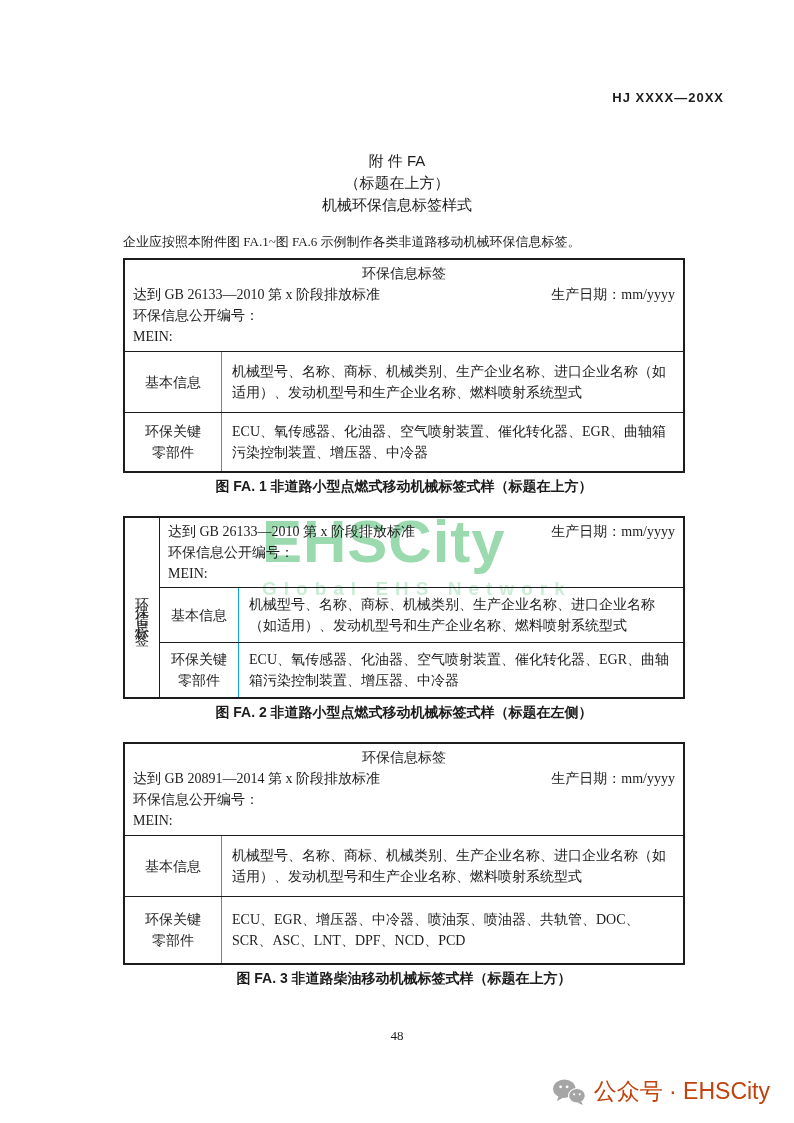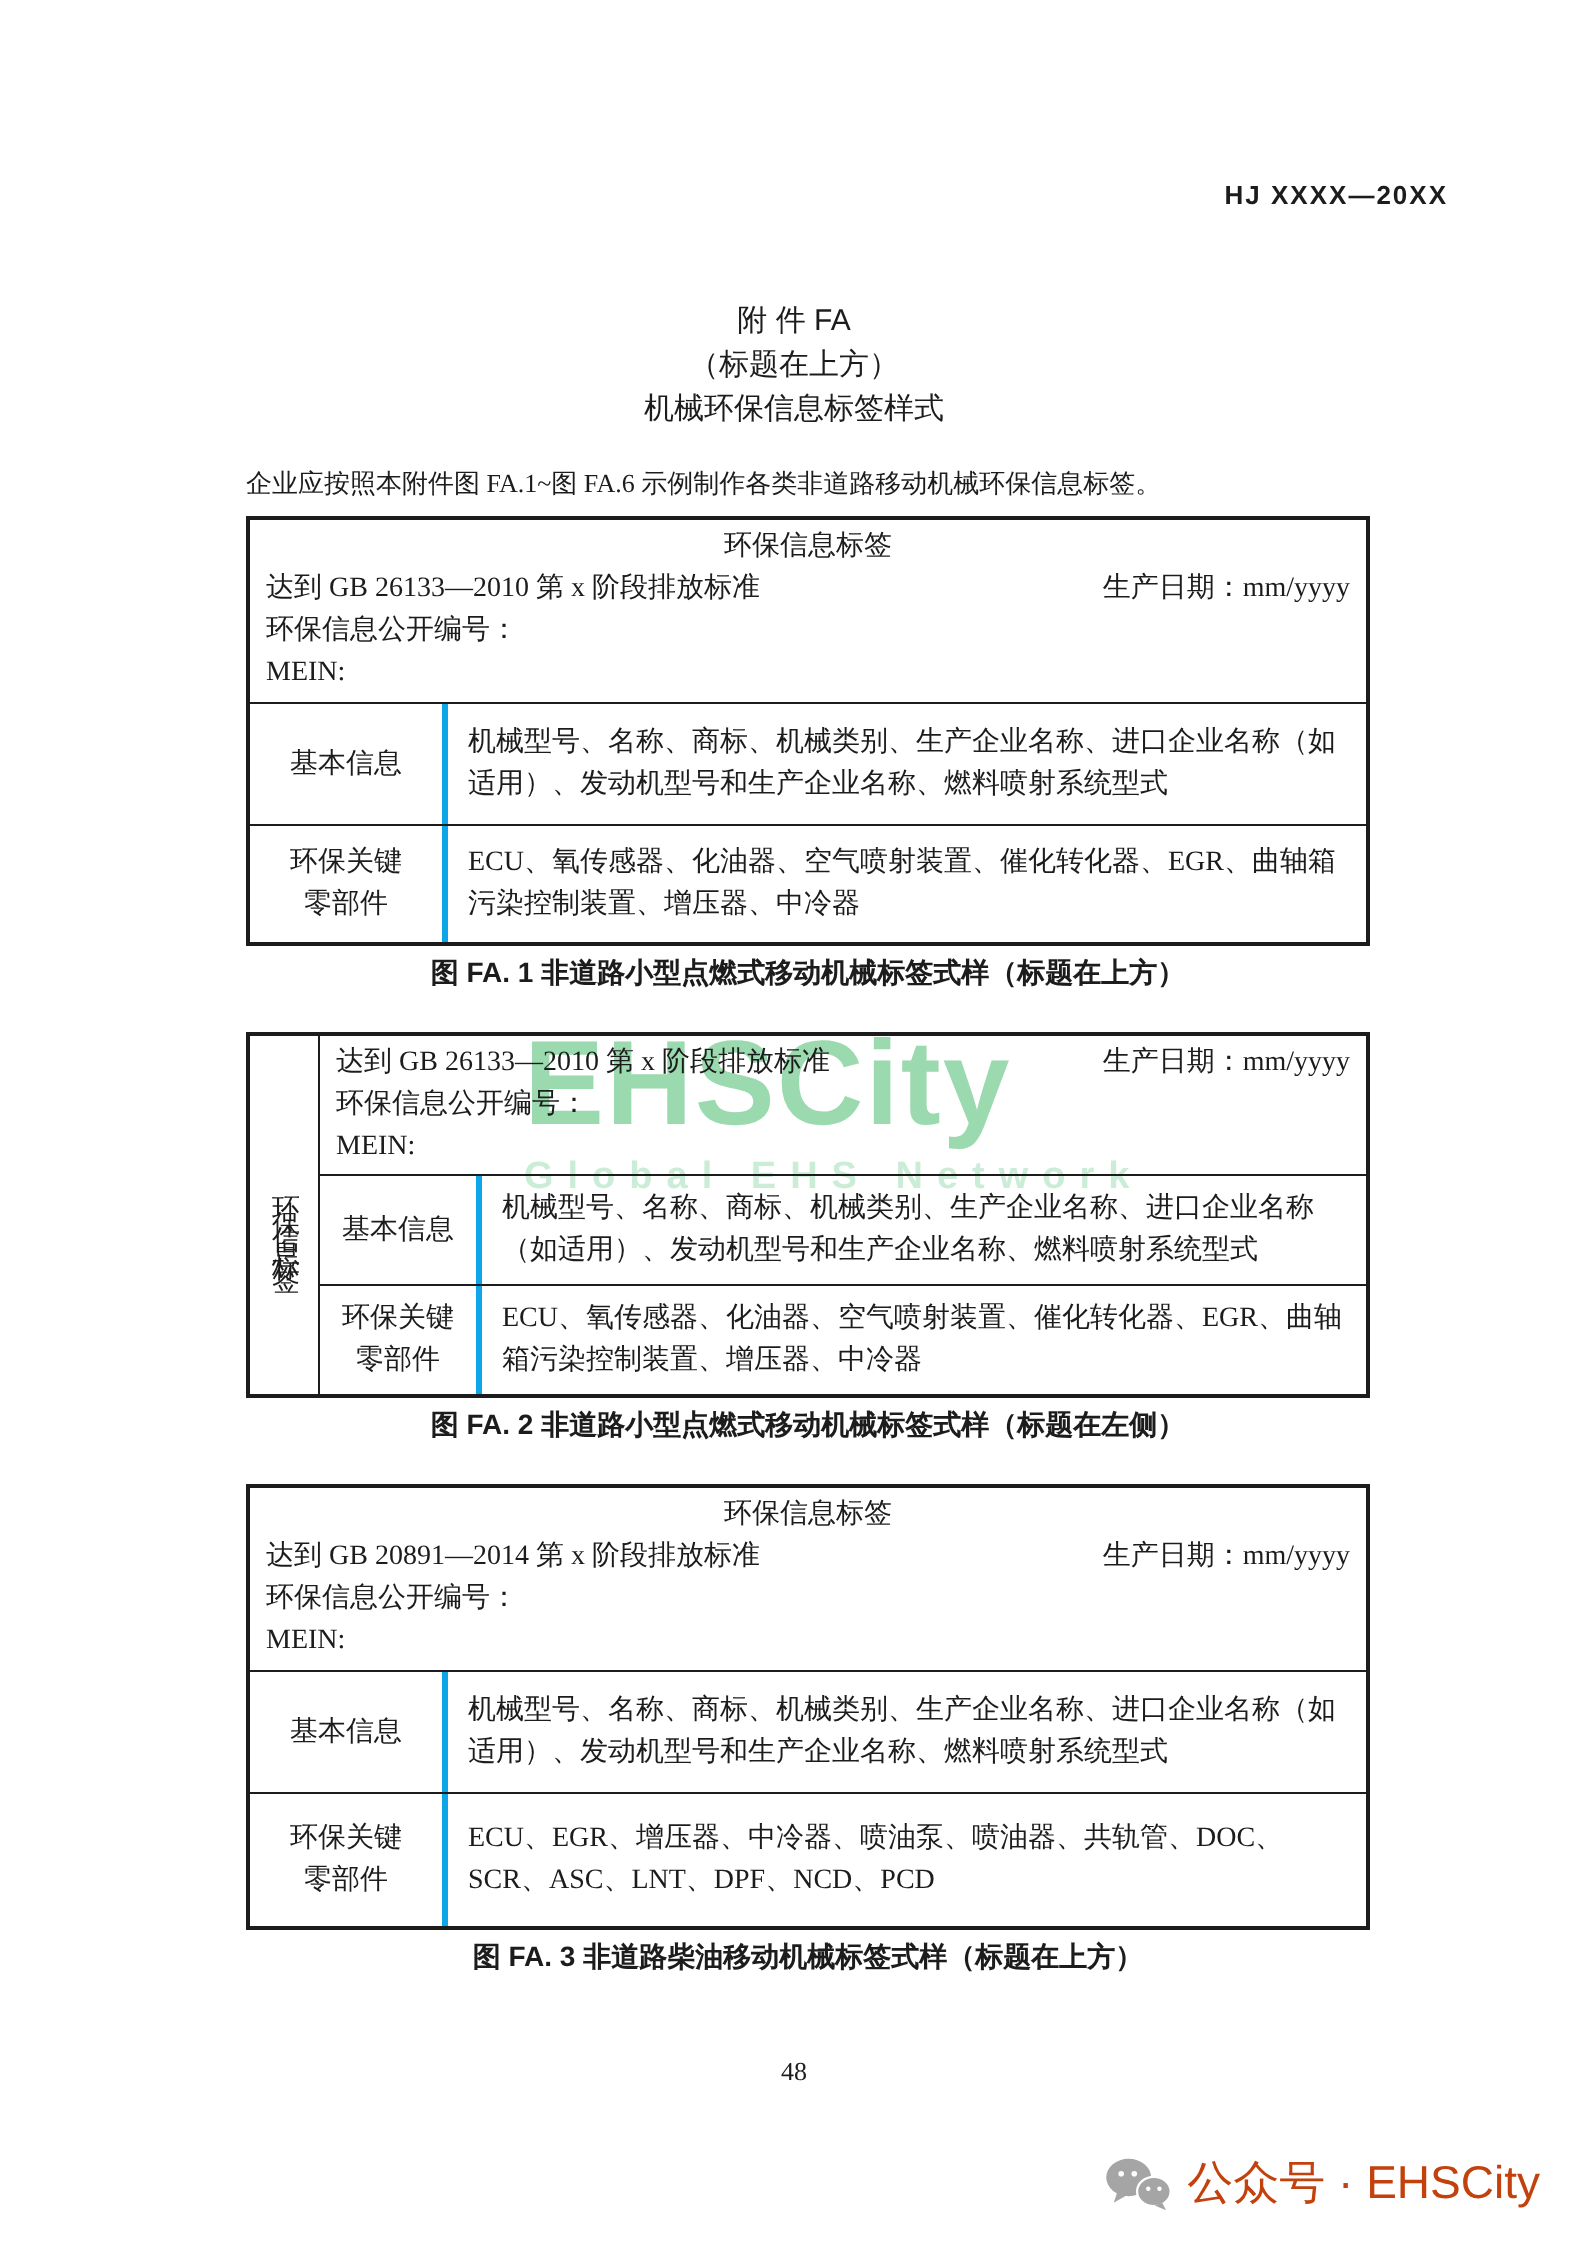--- a/index.html
+++ b/index.html
@@ -41,21 +41,21 @@
     border-bottom:1px solid #1c1c1c;
     padding:3px 8px 4px 8px;
     min-height:72px;
   }
   .hdr-title{text-align:center;}
   .hdr-line{display:flex;justify-content:space-between;}
   .row{display:flex;border-bottom:1px solid #1c1c1c;}
   .row:last-child{border-bottom:none;}
   .lbl-cell{
     flex:0 0 92px;
-    border-right:3px solid #0ea5e9;
+    border-right:1px solid #0ea5e9;
     display:flex;flex-direction:column;justify-content:center;align-items:center;
     text-align:center;padding:4px 2px;
   }
   .cnt-cell{
     flex:1;display:flex;align-items:center;
     padding:6px 8px 6px 10px;
   }
   .row-basic{min-height:60px;}
   .row-key{min-height:58px;}
   .row-key-tall{min-height:66px;}

